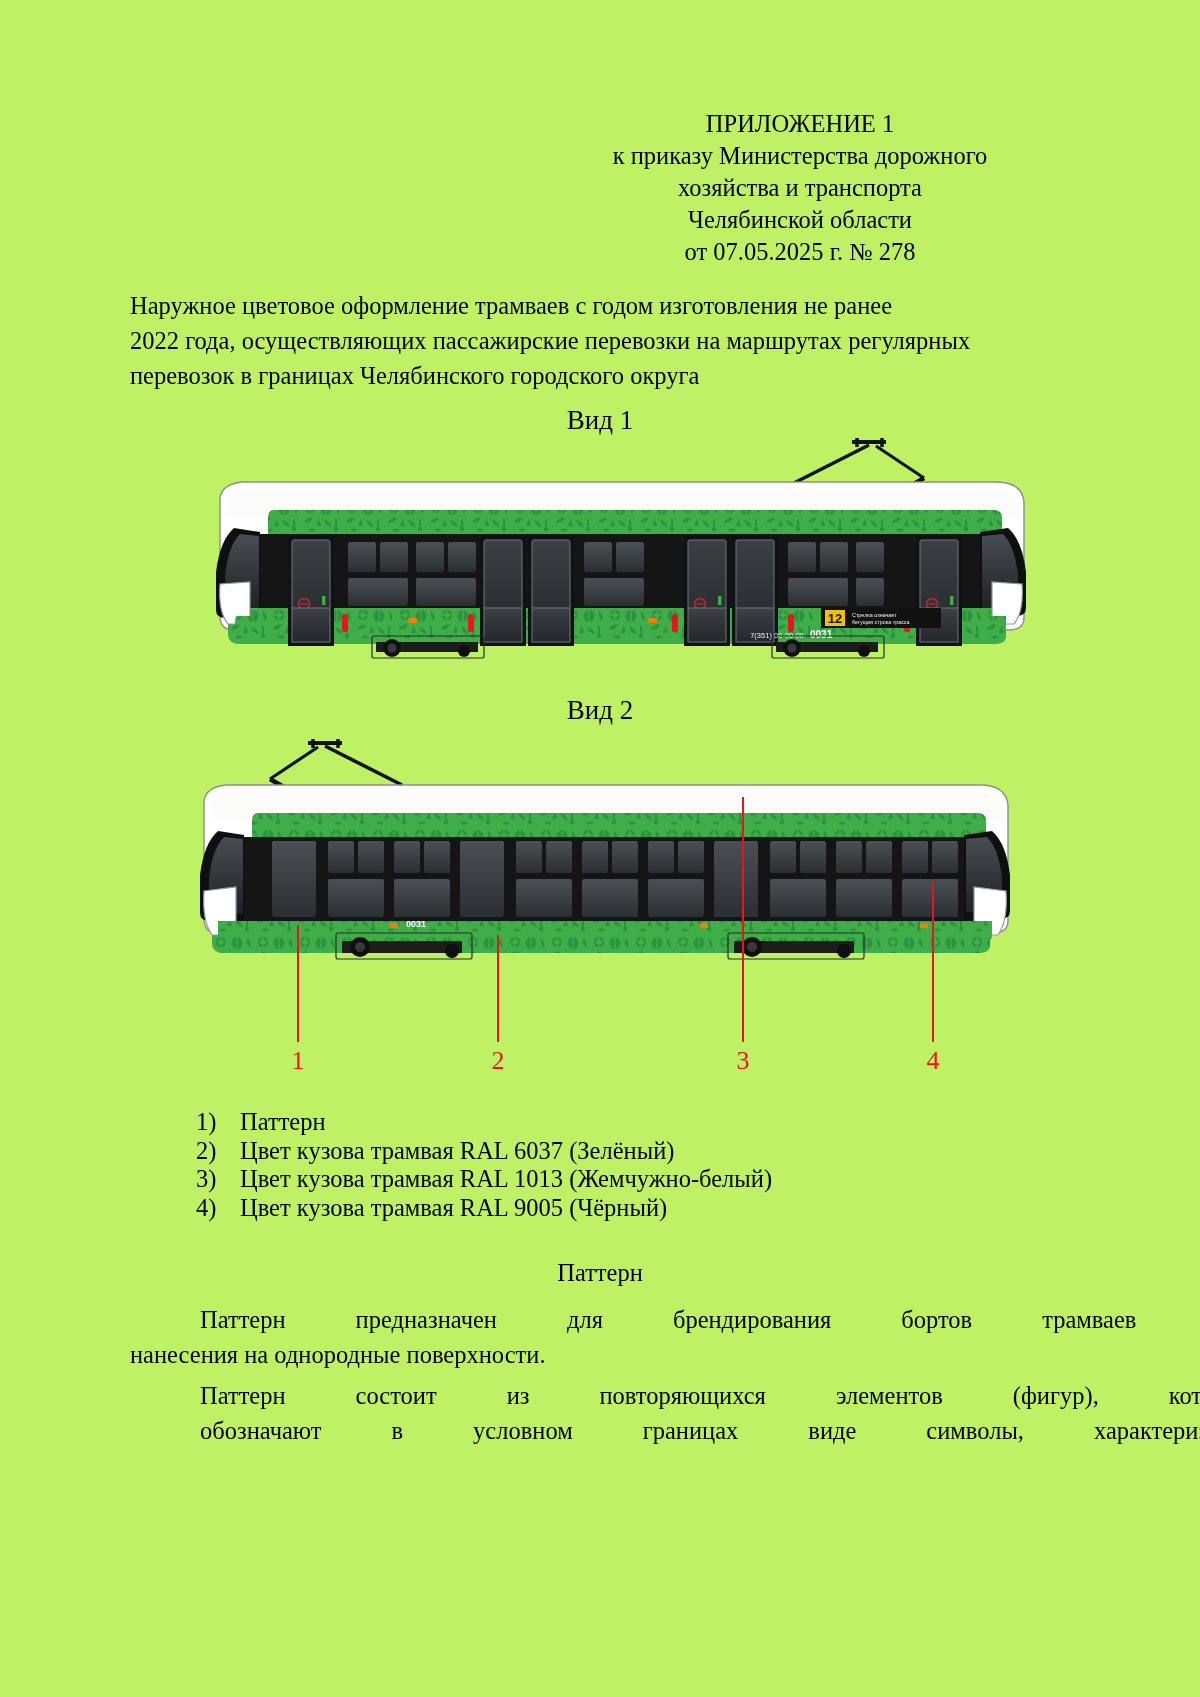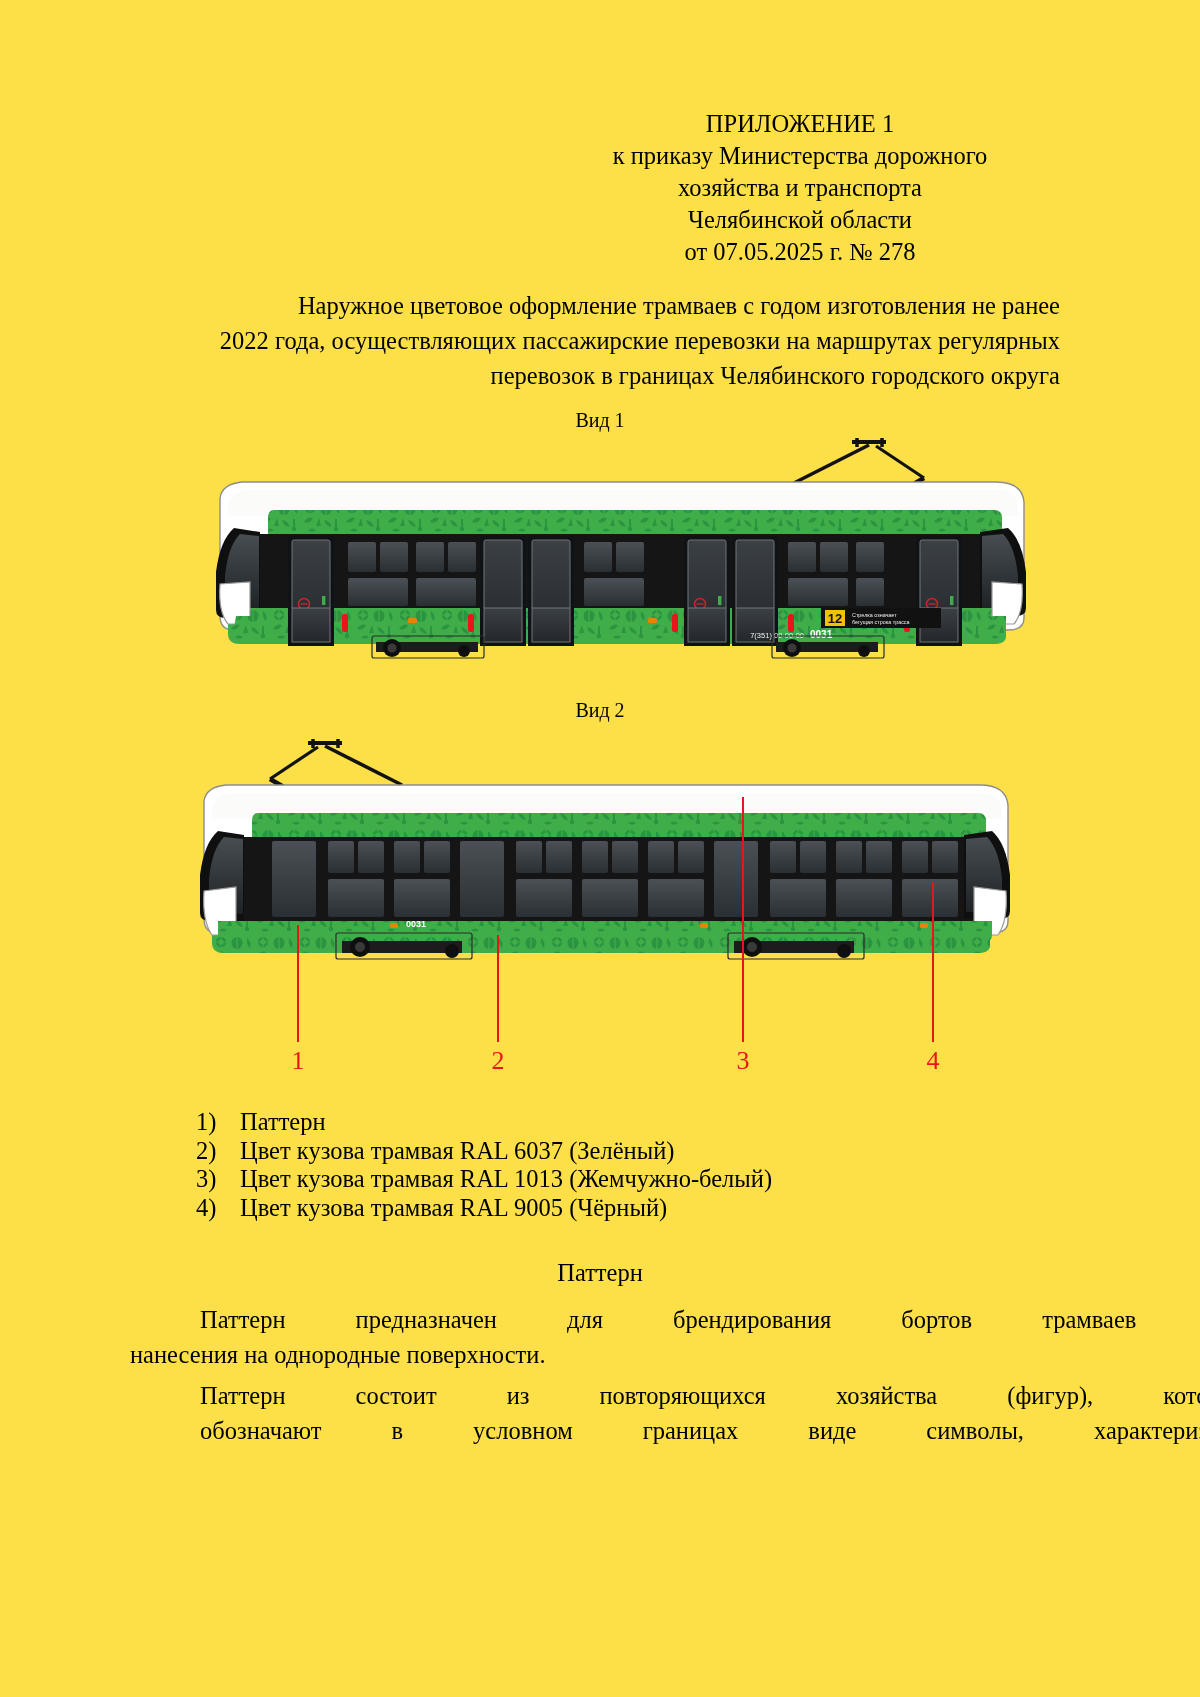--- a/index.html
+++ b/index.html
@@ -4,21 +4,21 @@
 <style>
   html, body {
     margin: 0;
     padding: 0;
     background: #ffffff;
   }
   .page {
     position: relative;
     width: 1200px;
     height: 1697px;
-    background: #fde047;
+    background: #bef264;
     font-family: "Liberation Serif", "DejaVu Serif", serif;
     color: #000000;
     overflow: hidden;
   }
 
   
   .doc-header {
     position: absolute;
     left: 560px;
     top: 108px;
@@ -28,33 +28,33 @@
     line-height: 32px;
   }
   .doc-header .ln { display: block; white-space: nowrap; }
 
   
   .intro {
     position: absolute;
     left: 130px;
     top: 288px;
     width: 930px;
-    text-align: right;
+    text-align: left;
     font-size: 24.5px;
     line-height: 35px;
   }
   .intro .ln { display: block; }
 
   
   .view-caption {
     position: absolute;
     width: 1200px;
     left: 0;
     text-align: center;
-    font-size: 20px;
+    font-size: 27px;
     line-height: 30px;
   }
   #cap1 { top: 405px; }
   #cap2 { top: 695px; }
 
   
   .tram-fig { position: absolute; }
   #fig1 { left: 176px; top: 432px; width: 890px; height: 235px; }
   #fig2 { left: 160px; top: 725px; width: 890px; height: 240px; }
 
@@ -486,21 +486,21 @@
     <span class="lnj last" style="text-indent:0">нанесения на однородные поверхности.</span>
   </div>
 
   <div class="body-para" id="para2">
     <span class="lnj">
       <span class="ind"></span>
       <span>Паттерн</span>
       <span>состоит</span>
       <span>из</span>
       <span>повторяющихся</span>
-      <span>хозяйства</span>
+      <span>элементов</span>
       <span>(фигур),</span>
       <span>которые</span>
     </span>
     <span class="lnj">
       <span>обозначают</span>
       <span>в</span>
       <span>условном</span>
       <span>границах</span>
       <span>виде</span>
       <span>символы,</span>

